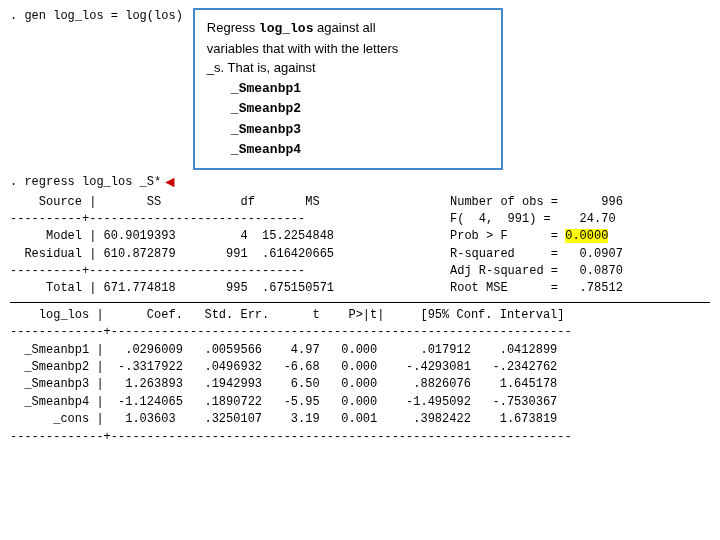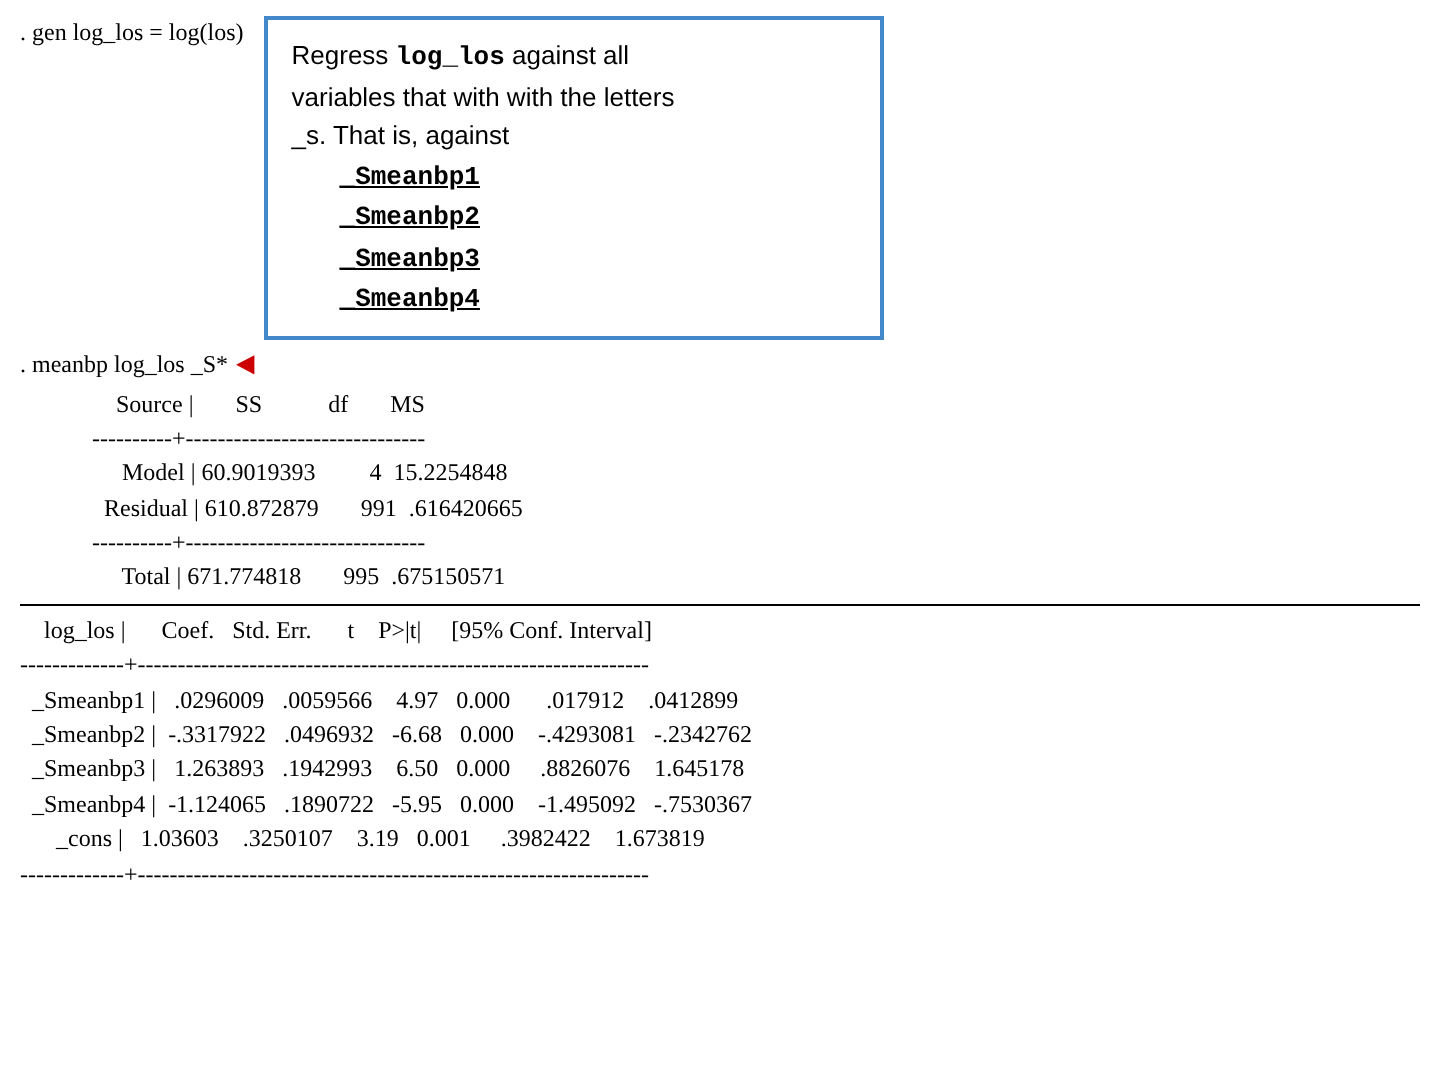--- a/index.html
+++ b/index.html
@@ -38,57 +38,55 @@
       font-family: Arial, sans-serif;
       font-size: 13px;
       flex: 1;
     }
     .tooltip-box .mono {
       font-family: 'Courier New', Courier, monospace;
       font-weight: bold;
     }
     .tooltip-box .indent {
       margin-left: 24px;
-      text-decoration: underline;
     }
     .regress-line {
       display: flex;
       align-items: center;
       gap: 4px;
       margin-top: 4px;
       margin-bottom: 2px;
     }
     .arrow-indicator {
       color: #cc0000;
       font-size: 16px;
     }
     .stats-area {
       display: flex;
       flex-direction: row;
       gap: 0;
       margin-top: 2px;
     }
     .anova-left {
       flex: 0 0 420px;
-      margin-left: 36px;
     }
     .anova-right {
       flex: 1;
       padding-left: 20px;
       font-size: 11.5px;
       line-height: 1.6;
     }
     .divider-line {
       border: none;
       border-top: 1px solid #000;
       margin: 4px 0;
       width: 100%;
     }
     pre {
-      font-family: Liberation Serif, serif;
+      font-family: Liberation Mono, monospace;
       font-size: 12px;
       line-height: 1.45;
       white-space: pre;
     }
     .highlight-yellow {
       background-color: #ffff00;
     }
   </style>
 </head>
 <body>
@@ -105,32 +103,40 @@
       <span>variables that with with the letters</span><br>
       <span>_s.  That is, against</span><br>
       <span class="indent mono">_Smeanbp1</span><br>
       <span class="indent mono">_Smeanbp2</span><br>
       <span class="indent mono">_Smeanbp3</span><br>
       <span class="indent mono">_Smeanbp4</span>
     </div>
   </div>
 
   <div class="regress-line">
-    <pre>. meanbp log_los _S*</pre>
+    <pre>. regress log_los _S*</pre>
     <span class="arrow-indicator">◄</span>
   </div>
 
   <div class="stats-area">
     <div class="anova-left">
       <pre>    Source |       SS           df       MS
 ----------+------------------------------
      Model | 60.9019393         4  15.2254848
   Residual | 610.872879       991  .616420665
 ----------+------------------------------
      Total | 671.774818       995  .675150571</pre>
+    </div>
+    <div class="anova-right">
+      <pre>Number of obs =      996
+F(  4,  991) =    24.70
+Prob &gt; F      = <span class="highlight-yellow">0.0000</span>
+R-squared     =   0.0907
+Adj R-squared =   0.0870
+Root MSE      =   .78512</pre>
     </div>
   </div>
 
   <hr class="divider-line">
 
   <pre>    log_los |      Coef.   Std. Err.      t    P&gt;|t|     [95% Conf. Interval]
 -------------+----------------------------------------------------------------
   _Smeanbp1 |   .0296009   .0059566    4.97   0.000      .017912    .0412899
   _Smeanbp2 |  -.3317922   .0496932   -6.68   0.000    -.4293081   -.2342762
   _Smeanbp3 |   1.263893   .1942993    6.50   0.000     .8826076    1.645178

